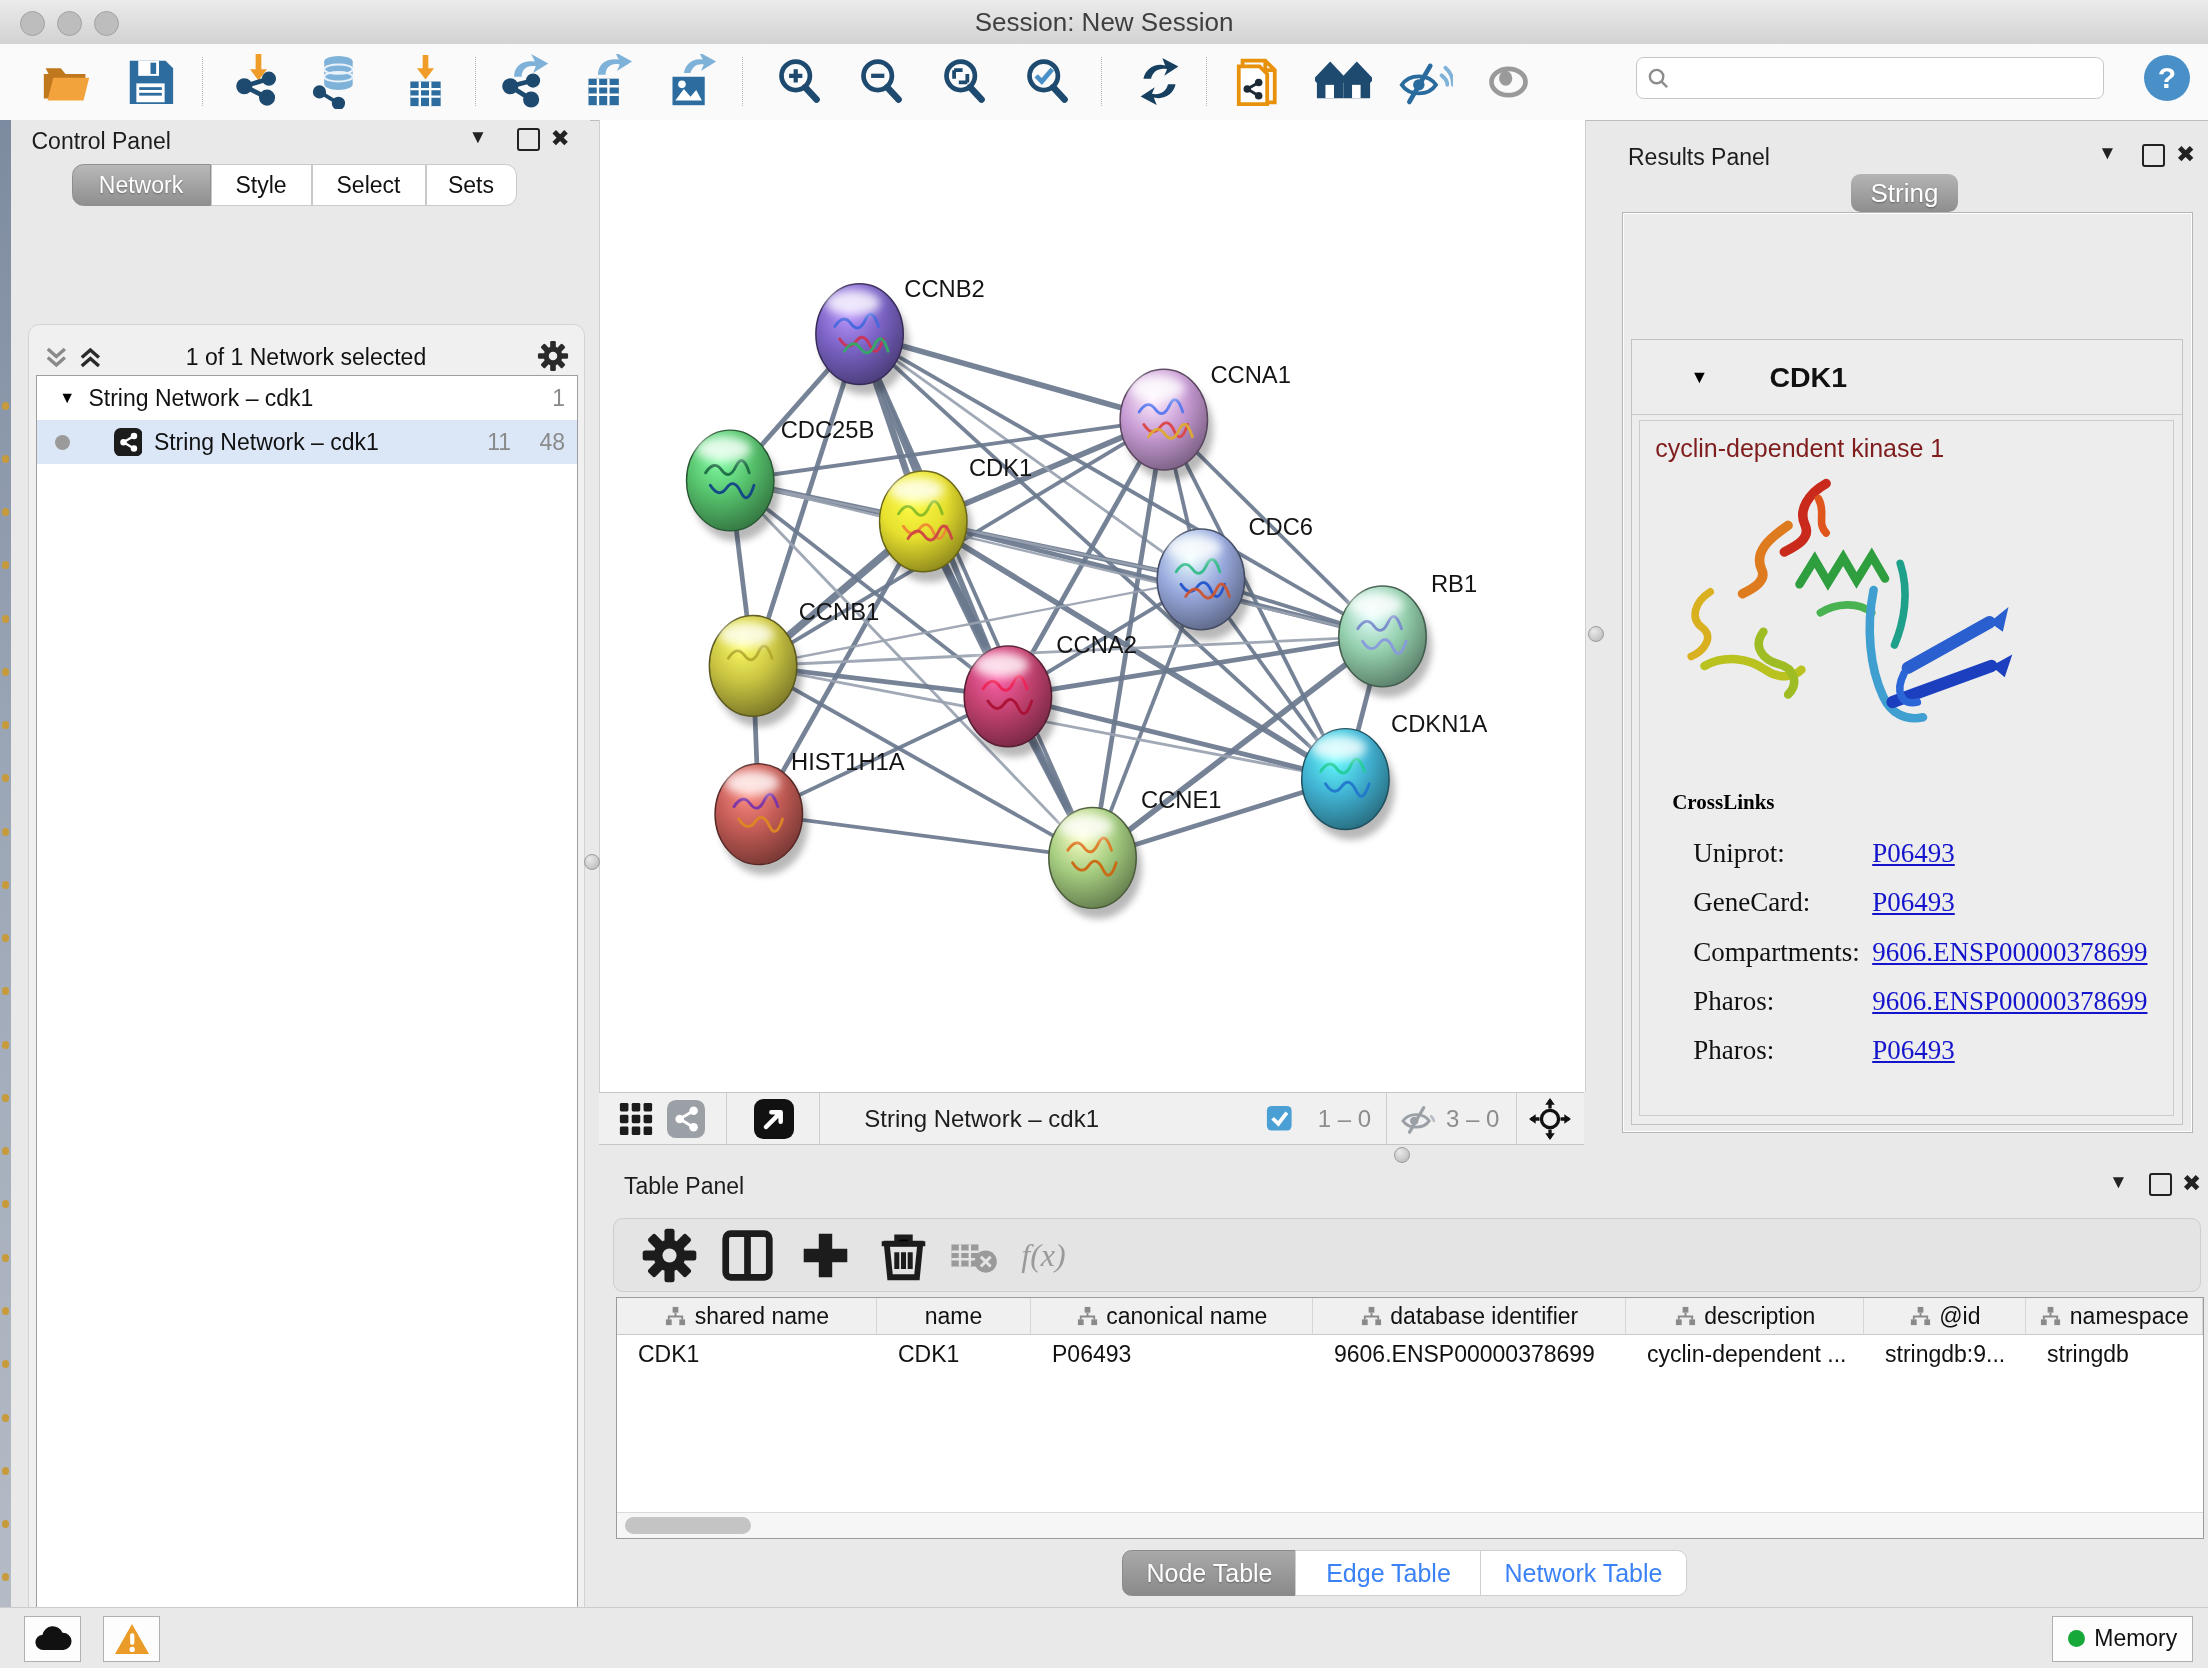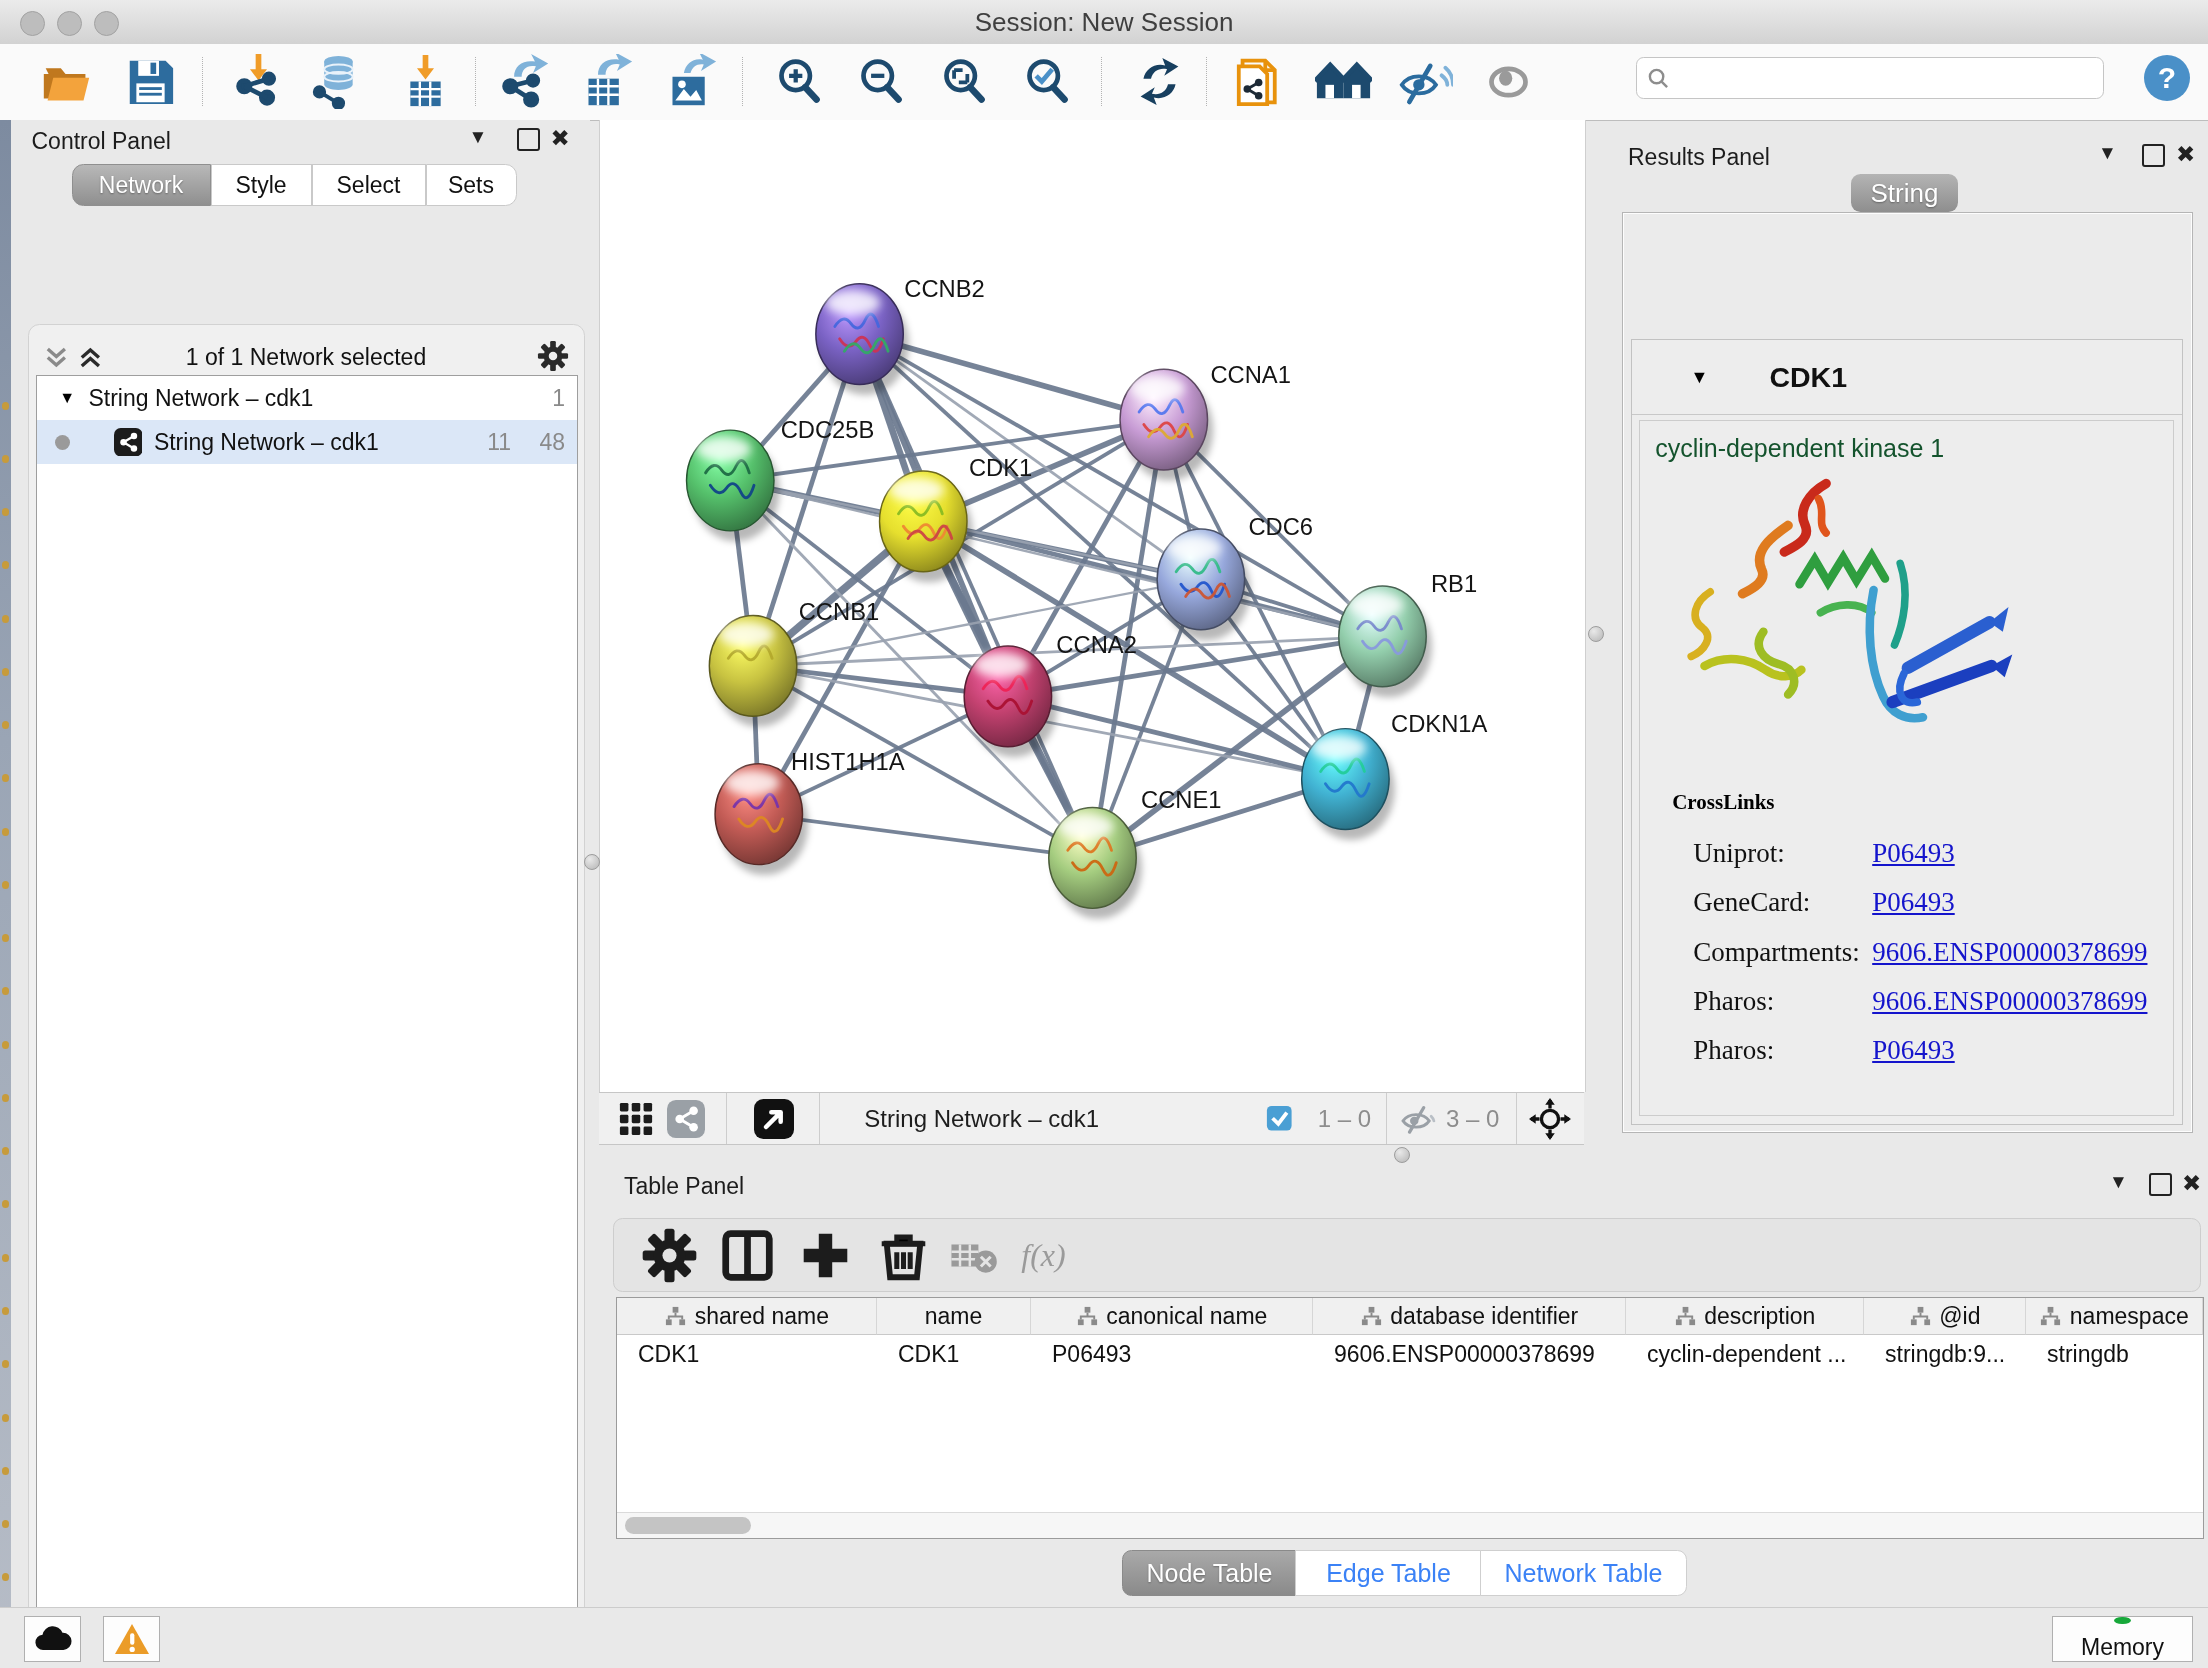--- a/index.html
+++ b/index.html
@@ -67,21 +67,21 @@
   #rp-outer{left:15px;top:76px;width:569px;height:919px;background:#ebebeb;
     border:1.9px solid #b5b5b5;box-shadow:inset 0 0 0 1px #fdfdfd;}
   #rp-buttons{left:7.6px;top:9.5px;width:550px;height:118px;border:1px solid #c2c2c2;background:#ededed;}
   .rp-btn{height:48px;background:linear-gradient(#ffffff,#f2f2f2);border:1px solid #bcbcbc;
     border-radius:9.5px;font-size:25px;color:#111;cursor:pointer;}
   #cdk1-box{left:7.6px;top:126px;width:550px;height:784px;border:1px solid #c2c2c2;background:#ededed;}
   #cdk1-head{height:74px;border-bottom:1px solid #c8c8c8;}
   #cdk1-title{font-size:28.5px;font-weight:bold;color:#111;}
   #cdk1-body{position:absolute;left:7.6px;top:80px;width:533px;height:694px;
     border:1px solid #cccccc;background:#ededed;}
-  #gene-desc{font-size:25px;color:#14532d;}
+  #gene-desc{font-size:25px;color:#7f1d1d;}
   .serif{font-family:"Liberation Serif",serif;}
   #crosslinks-title{font-size:21px;font-weight:bold;color:#000;}
   .xl-label{font-size:27px;color:#111;}
   .xl-link{font-size:27px;color:#1414cc;text-decoration:underline;cursor:pointer;}
 
   
   #table-panel{left:599px;top:1165px;width:1609px;height:442px;background:#e9e9e9;}
   #tp-toolbar{left:14.3px;top:53px;width:1586px;height:72px;background:#e4e4e4;
     border:1px solid #cdcdcd;border-radius:9.5px;}
   .tp-icon{width:57px;height:57px;cursor:pointer;}
@@ -98,21 +98,21 @@
     border-top:1px solid #dadada;}
   #h-thumb{position:absolute;left:7.6px;top:3.8px;width:126px;height:17px;border-radius:8.6px;background:#c4c4c4;}
   .btab{height:44px;font-size:25px;border:1px solid #cfcfcf;background:#fff;color:#3b82f6;cursor:pointer;}
   .btab.sel{background:linear-gradient(#a9a9a9,#8a8a8a);color:#fff;border-color:#8a8a8a;
     text-shadow:0 1px 1.9px rgba(0,0,0,.3);}
 
   
   #status-bar{left:0;top:1607px;width:2208px;height:61px;background:#e9e9e9;border-top:1.9px solid #cccccc;}
   .sb-btn{width:55px;height:44px;background:#fdfdfd;border:1.9px solid #b0b0b0;cursor:pointer;}
   #memory-btn{left:2052px;top:7.6px;width:139px;height:44px;background:#fdfdfd;border:1.9px solid #b0b0b0;
-    display:flex;align-items:center;justify-content:space-between;gap:9.5px;font-size:23px;color:#111;cursor:pointer;flex-direction:column;}
+    display:flex;align-items:center;justify-content:center;gap:9.5px;font-size:23px;color:#111;cursor:pointer;}
   #mem-dot{width:17px;height:17px;border-radius:50%;background:#17a83a;}
   text{font-family:"Liberation Sans",sans-serif;}
 </style>
 </head>
 <body>
 
 <div id="app">
 
   <div class="abs" id="titlebar">
     <div class="abs traffic" style="left:20px;top:10.5px"></div>

